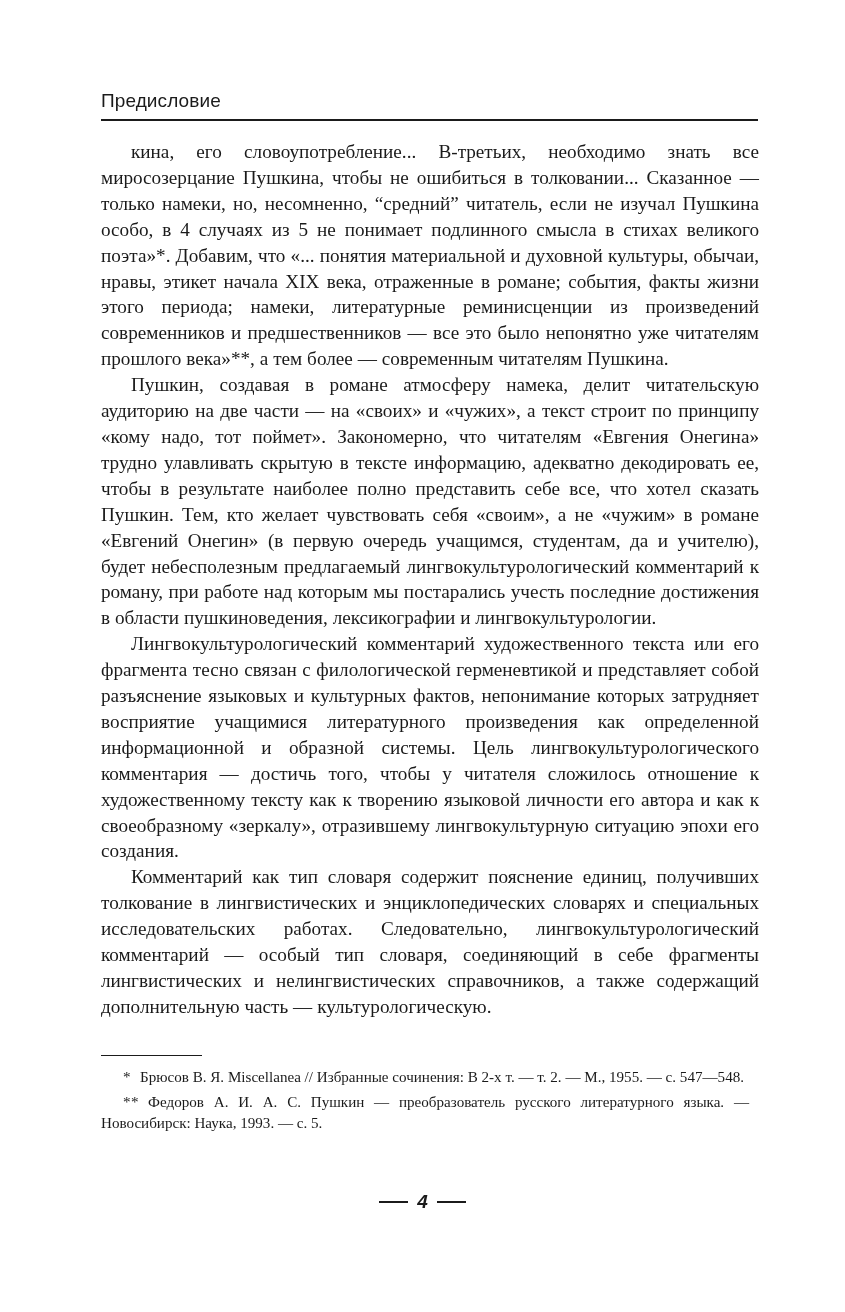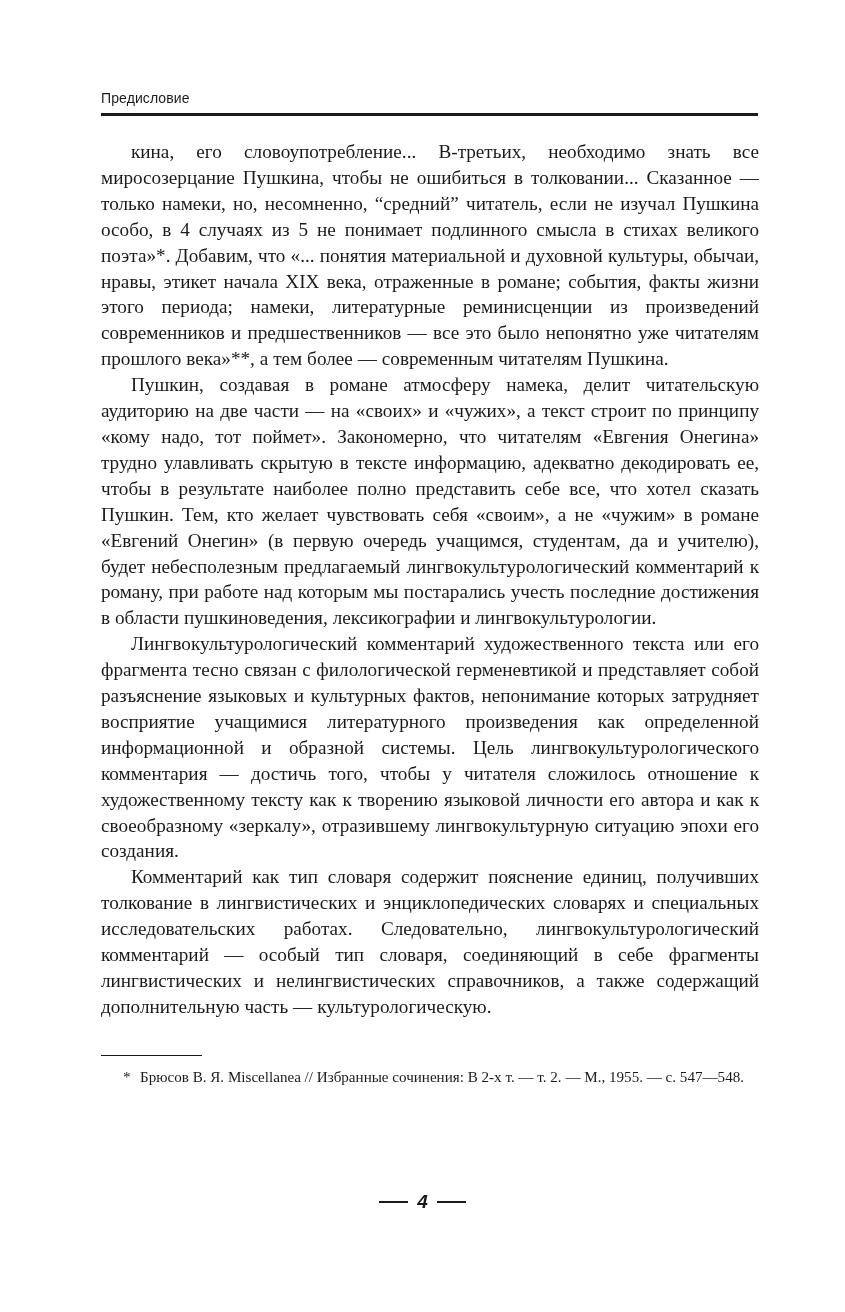--- a/index.html
+++ b/index.html
@@ -19,21 +19,21 @@
 
   
   .running-head {
     position: absolute;
     left: 101px;
     top: 91px;
     width: 657px;
   }
   .running-head-title {
     font-family: "Liberation Sans", "DejaVu Sans", sans-serif;
-    font-size: 14px;
+    font-size: 19px;
     letter-spacing: 0.1px;
     color: #1b1b1b;
     line-height: 1.1;
     white-space: nowrap;
   }
   .running-head-rule {
     margin-top: 7px;
     height: 2.6px;
     background: #1b1b1b;
     width: 100%;
@@ -128,20 +128,23 @@
     <p class="para">Пушкин, создавая в романе атмосферу намека, делит читательскую аудиторию на две части — на «своих» и «чужих», а текст строит по принципу «кому надо, тот поймет». Закономерно, что читателям «Евгения Онегина» трудно улавливать скрытую в тексте информацию, адекватно декодировать ее, чтобы в результате наиболее полно представить себе все, что хотел сказать Пушкин. Тем, кто желает чувствовать себя «своим», а не «чужим» в романе «Евгений Онегин» (в первую очередь учащимся, студентам, да и учителю), будет небесполезным предлагаемый лингвокультурологический комментарий к роману, при работе над которым мы постарались учесть последние достижения в области пушкиноведения, лексикографии и лингвокультурологии.</p>
     <p class="para">Лингвокультурологический комментарий художественного текста или его фрагмента тесно связан с филологической герменевтикой и представляет собой разъяснение языковых и культурных фактов, непонимание которых затрудняет восприятие учащимися литературного произведения как определенной информационной и образной системы. Цель лингвокультурологического комментария — достичь того, чтобы у читателя сложилось отношение к художественному тексту как к творению языковой личности его автора и как к своеобразному «зеркалу», отразившему лингвокультурную ситуацию эпохи его создания.</p>
     <p class="para">Комментарий как тип словаря содержит пояснение единиц, получивших толкование в лингвистических и энциклопедических словарях и специальных исследовательских работах. Следовательно, лингвокультурологический комментарий — особый тип словаря, соединяющий в себе фрагменты лингвистических и нелингвистических справочников, а также содержащий дополнительную часть — культурологическую.</p>
   </div>
 
   <div class="footnotes">
     <div class="footnote-rule"></div>
     <p class="footnote">
       <span class="fn-marker">*</span><span class="fn-gap"></span><span>Брюсов В. Я. Miscellanea // Избранные сочинения: В 2-х т. — т. 2. — М., 1955. — с. 547—548.</span>
     </p>
+    <p class="footnote">
+      <span class="fn-marker">**</span><span class="fn-gap"></span><span>Федоров А. И. А. С. Пушкин — преобразователь русского литературного языка. — Новосибирск: Наука, 1993. — с. 5.</span>
+    </p>
   </div>
 
   <div class="folio">
     <span class="folio-dash"></span>
     <span class="folio-num">4</span>
     <span class="folio-dash"></span>
   </div>
 
 </div>
 

